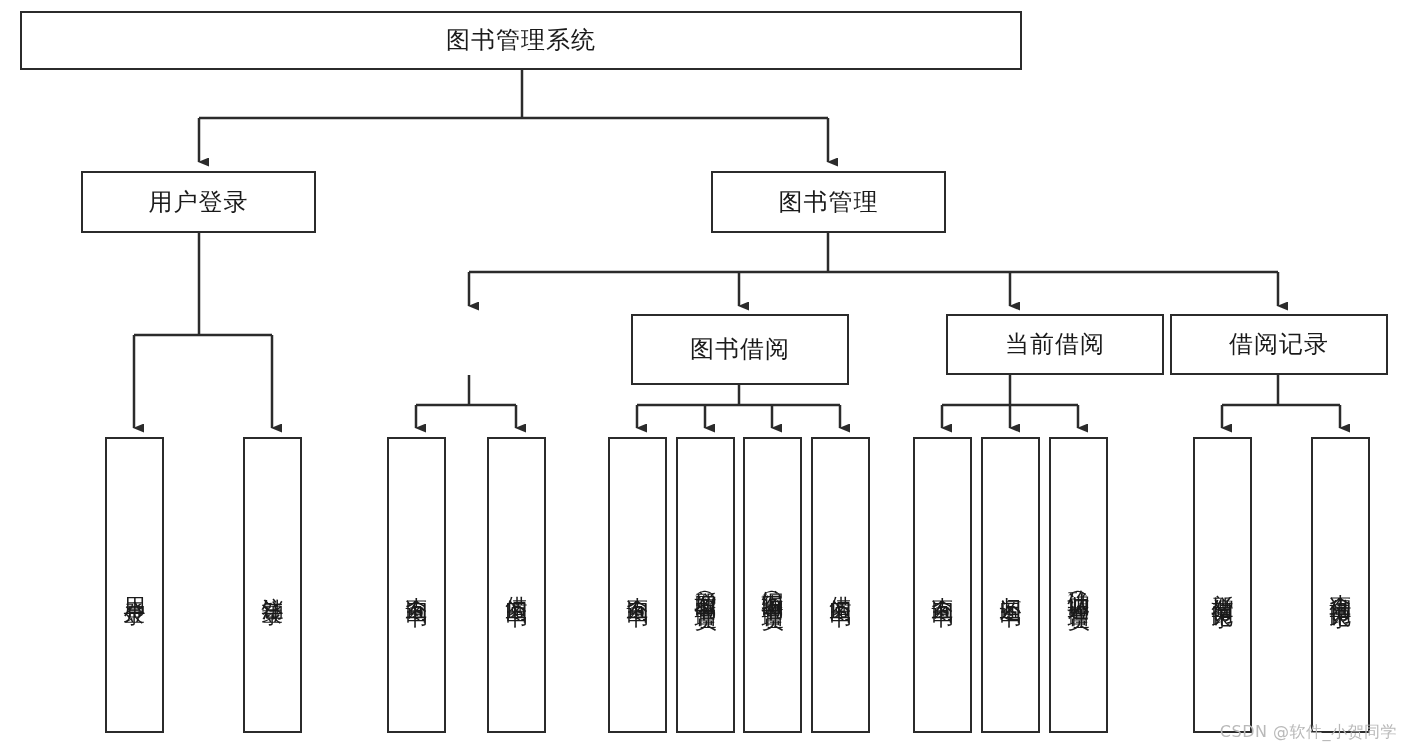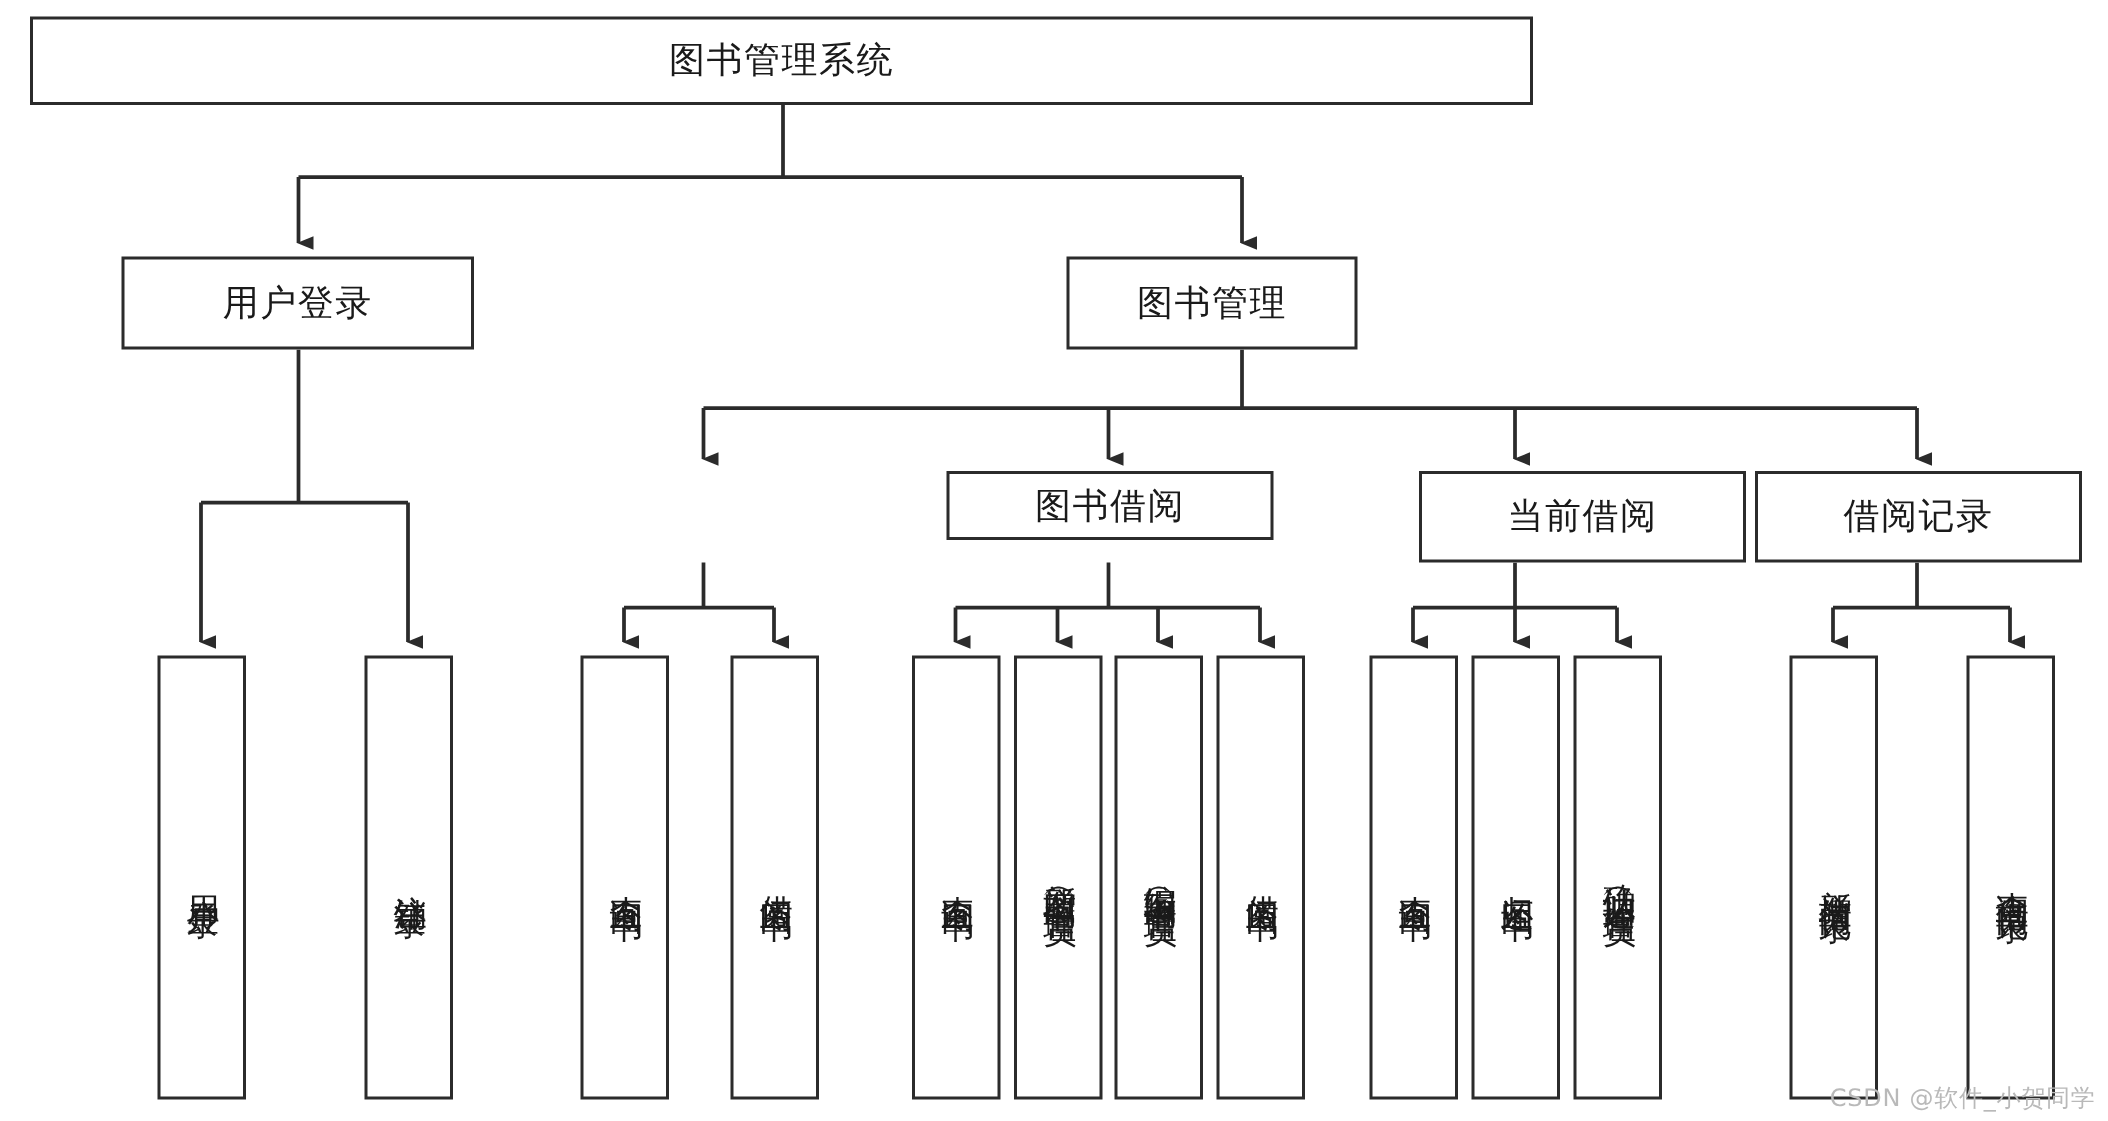--- a/index.html
+++ b/index.html
@@ -99,25 +99,25 @@
     </g>
   </svg>
 
   <div class="node h" style="left:20px;top:11px;width:1002px;height:59px;">
     <span class="label">图书管理系统</span>
   </div>
 
   <div class="node h" style="left:81px;top:171px;width:235px;height:62px;">
     <span class="label">用户登录</span>
   </div>
-  <div class="node h" style="left:711px;top:171px;width:194px;height:62px;">
+  <div class="node h" style="left:711px;top:171px;width:235px;height:62px;">
     <span class="label">图书管理</span>
   </div>
 
-  <div class="node h" style="left:631px;top:314px;width:218px;height:46px;">
+  <div class="node h" style="left:631px;top:314px;width:218px;height:71px;">
     <span class="label">图书借阅</span>
   </div>
   <div class="node h" style="left:902px;top:314px;width:218px;height:61px;margin-left:44px;">
     <span class="label">当前借阅</span>
   </div>
   <div class="node h" style="left:1170px;top:314px;width:218px;height:61px;">
     <span class="label">借阅记录</span>
   </div>
 
   <div class="node v" style="left:105px;top:437px;width:59px;height:296px;">

